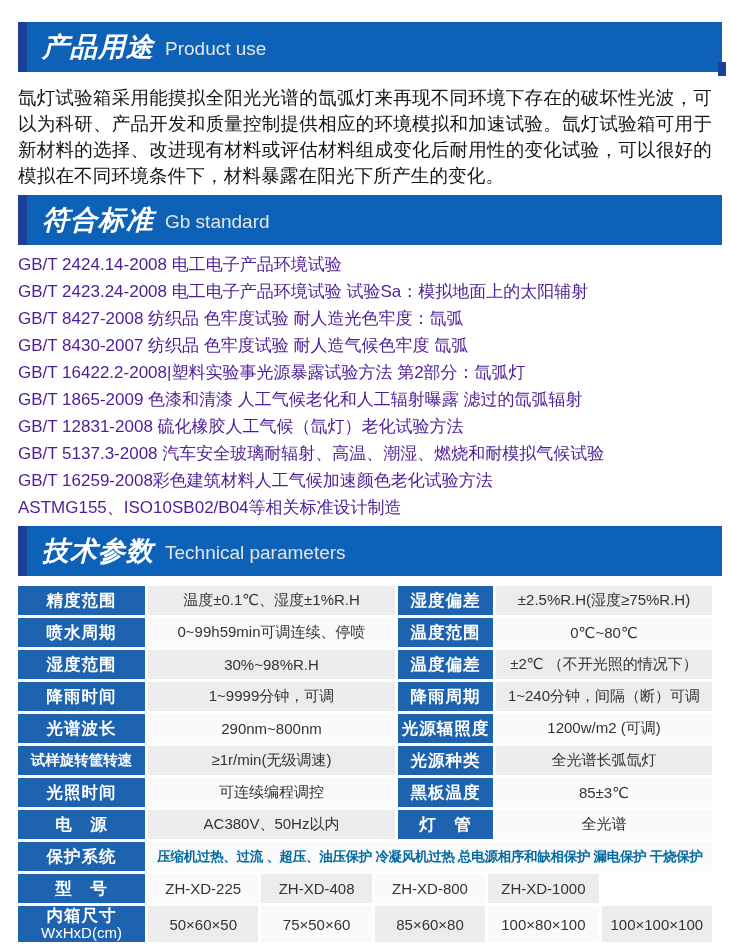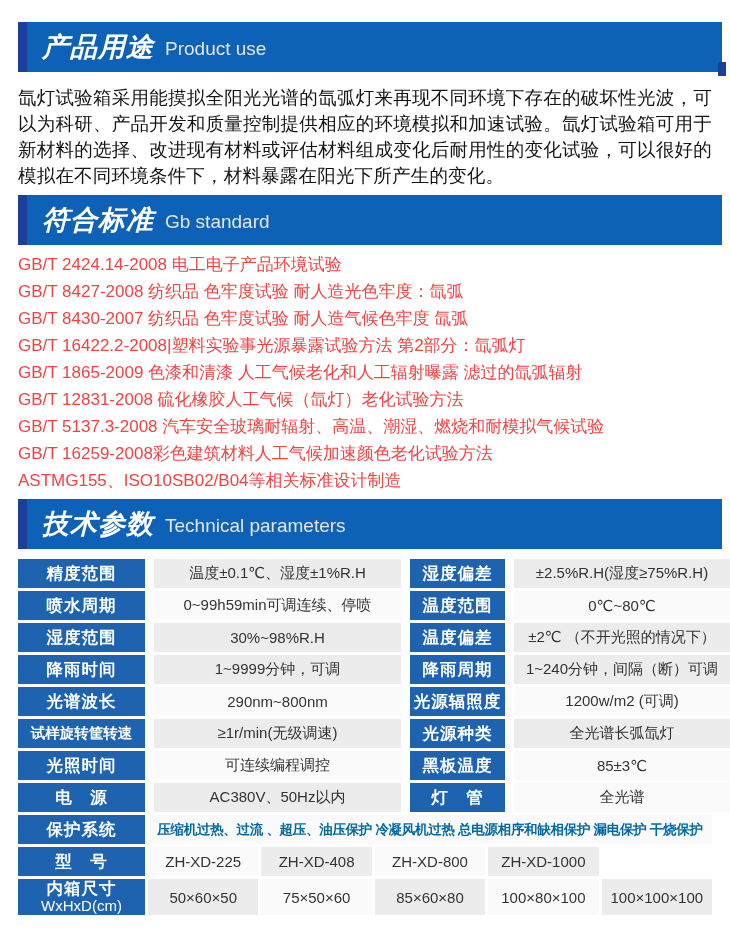--- a/index.html
+++ b/index.html
@@ -17,25 +17,25 @@
   .banner-1 { margin-top:22px; }
   .banner-2 { margin-top:6px; }
   .banner-3 { margin-top:5px; }
 
   
   .para { margin:13px 18px 0 18px; width:694px; font-size:18.5px; line-height:26px;
           color:#141414; font-weight:400; text-align:justify; letter-spacing:0.2px; }
 
   
   .standards { margin:6px 18px 0 18px; }
-  .standard-item { font-size:17px; line-height:27px; color:#ef4444; white-space:nowrap; }
+  .standard-item { font-size:17px; line-height:27px; color:#4c1d95; white-space:nowrap; }
 
   
   .tech-table { margin:10px 18px 0 18px; width:694px; }
-  .t-row { display:grid; grid-template-columns:127px 247px 95px 216px; column-gap:9px;
+  .t-row { display:grid; grid-template-columns:127px 247px 95px 216px; column-gap:3px;
            height:29px; margin-bottom:3px;border-radius:14px; }
   .t-row-wide { display:grid; grid-template-columns:127px 564px; column-gap:3px;
            height:29px; margin-bottom:3px; }
   .t-row-5 { display:grid; grid-template-columns:127px repeat(5,1fr); column-gap:3px;
            height:29px; margin-bottom:3px; }
   .t-row-5.tall { height:36px; margin-bottom:0; }
 
   .lbl { background:var(--label_blue,#1e63b0); color:#fff; font-size:16.5px; font-weight:bold;
          display:flex; align-items:center; justify-content:center; letter-spacing:1px; }
   .lbl.small { font-size:14.5px; letter-spacing:0; }
@@ -66,20 +66,21 @@
   <div class="banner banner-2">
     <div class="banner-strip"></div>
     <div class="banner-body">
       <span class="banner-zh">符合标准</span>
       <span class="banner-en">Gb standard</span>
     </div>
   </div>
 
   <div class="standards">
     <div class="standard-item">GB/T 2424.14-2008 电工电子产品环境试验</div>
+    <div class="standard-item">GB/T 2423.24-2008 电工电子产品环境试验 试验Sa：模拟地面上的太阳辅射</div>
     <div class="standard-item">GB/T 8427-2008 纺织品 色牢度试验 耐人造光色牢度：氙弧</div>
     <div class="standard-item">GB/T 8430-2007 纺织品 色牢度试验 耐人造气候色牢度 氙弧</div>
     <div class="standard-item">GB/T 16422.2-2008|塑料实验事光源暴露试验方法 第2部分：氙弧灯</div>
     <div class="standard-item">GB/T 1865-2009 色漆和清漆 人工气候老化和人工辐射曝露 滤过的氙弧辐射</div>
     <div class="standard-item">GB/T 12831-2008 硫化橡胶人工气候（氙灯）老化试验方法</div>
     <div class="standard-item">GB/T 5137.3-2008 汽车安全玻璃耐辐射、高温、潮湿、燃烧和耐模拟气候试验</div>
     <div class="standard-item">GB/T 16259-2008彩色建筑材料人工气候加速颜色老化试验方法</div>
     <div class="standard-item">ASTMG155、ISO10SB02/B04等相关标准设计制造</div>
   </div>
 

